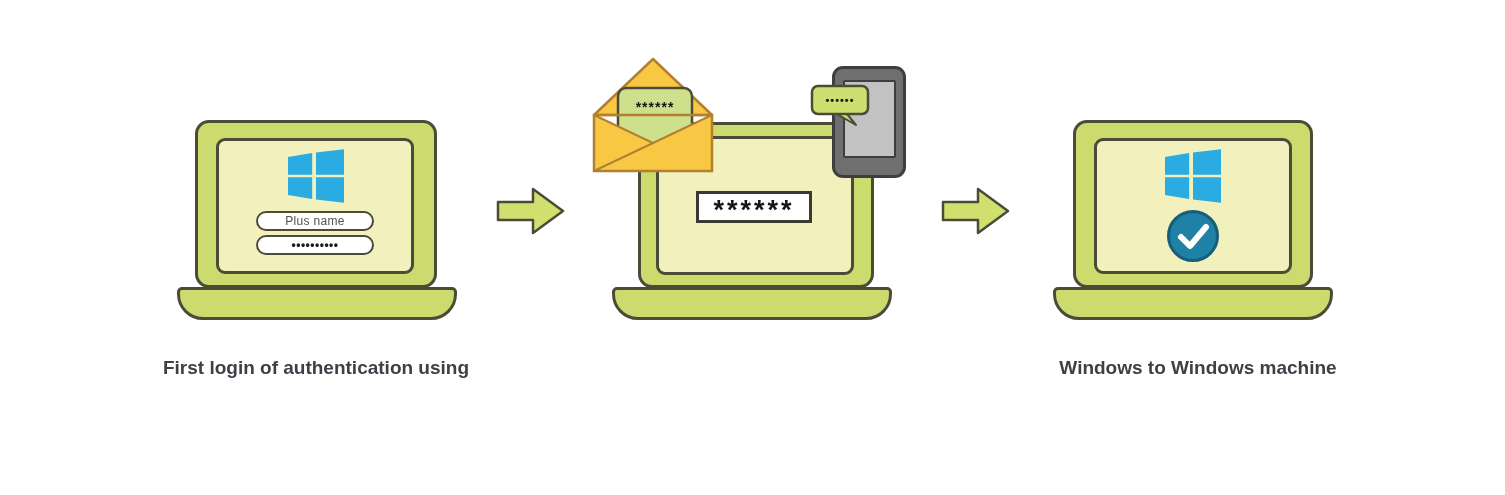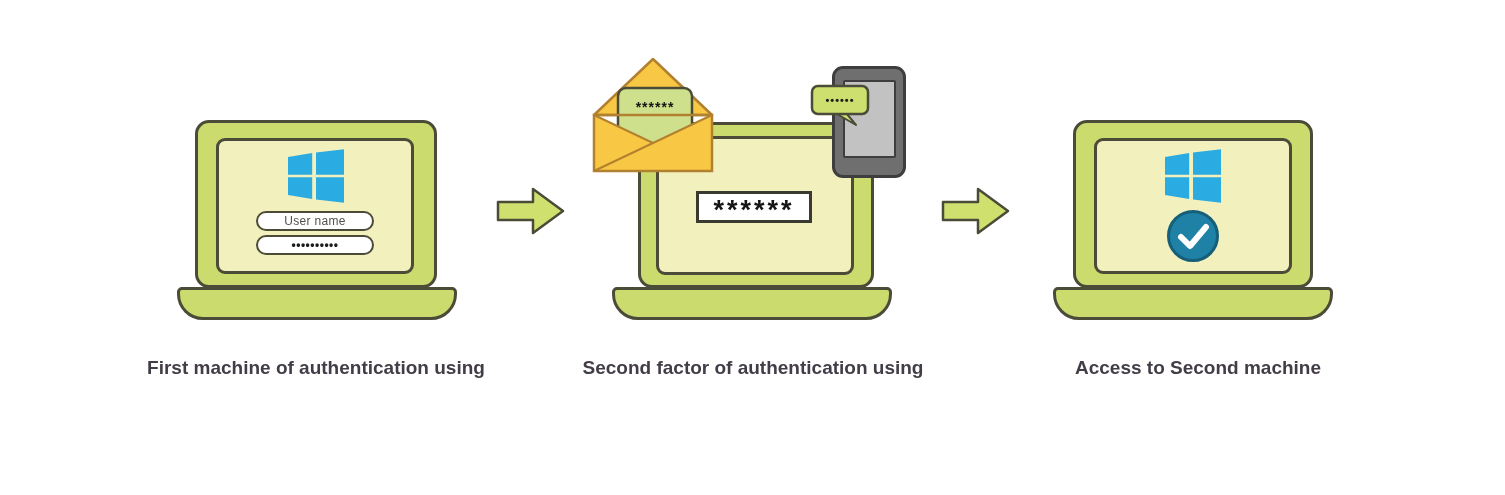--- a/index.html
+++ b/index.html
@@ -61,28 +61,28 @@
     <div class="laptop-base" style="left:177px;top:287px;width:280px;height:33px;"></div>
 
     <svg class="svg-abs" style="left:288px;top:149px;" width="56" height="54" viewBox="0 0 88 84">
       <polygon points="0,12 38,6 38,40 0,40" fill="#2aabe2"></polygon>
       <polygon points="44,5 88,0 88,40 44,40" fill="#2aabe2"></polygon>
       <polygon points="0,44 38,44 38,78 0,72" fill="#2aabe2"></polygon>
       <polygon points="44,44 88,44 88,84 44,79" fill="#2aabe2"></polygon>
     </svg>
 
     <div class="pill" style="left:256px;top:211px;width:118px;height:20px;">
-      <span class="pill-label">User name</span>
+      <span class="pill-label">Plus name</span>
     </div>
     <div class="pill" style="left:256px;top:235px;width:118px;height:20px;">
       <span class="pill-dots">••••••••••</span>
     </div>
 
     <div class="caption" style="left:101px;top:350px;">
-      <div>First machine of authentication using</div>
+      <div>First login of authentication using</div>
     </div>
   </div>
 
   <svg class="svg-abs" style="left:496px;top:186px;" width="70" height="50" viewBox="0 0 70 50">
     <polygon points="2,16 37,16 37,3 67,25 37,47 37,34 2,34" fill="#cfe06f" stroke="#4b4b38" stroke-width="2.5" stroke-linejoin="round"></polygon>
   </svg>
 
   <div>
     <div class="laptop-frame" style="left:638px;top:122px;width:236px;height:166px;"></div>
     <div class="laptop-screen" style="left:656px;top:136px;width:198px;height:139px;"></div>
@@ -104,21 +104,20 @@
     <div class="phone-body" style="left:832px;top:66px;width:74px;height:112px;"></div>
     <div class="phone-screen" style="left:843px;top:80px;width:53px;height:78px;"></div>
 
     <svg class="svg-abs" style="left:810px;top:84px;" width="62" height="44" viewBox="0 0 62 44">
       <polygon points="32,24 46,41 20,26" fill="#cde06f" stroke="#4b4b38" stroke-width="2" stroke-linejoin="round"></polygon>
       <rect x="2" y="2" width="56" height="28" rx="6" fill="#cde06f" stroke="#4b4b38" stroke-width="2.5"></rect>
       <text x="30" y="20" text-anchor="middle" font-size="11" font-weight="bold" fill="#1c1c1c" letter-spacing="1">••••••</text>
     </svg>
 
     <div class="caption" style="left:538px;top:350px;">
-      <div>Second factor of authentication using</div>
     </div>
   </div>
 
   <svg class="svg-abs" style="left:941px;top:186px;" width="70" height="50" viewBox="0 0 70 50">
     <polygon points="2,16 37,16 37,3 67,25 37,47 37,34 2,34" fill="#cfe06f" stroke="#4b4b38" stroke-width="2.5" stroke-linejoin="round"></polygon>
   </svg>
 
   <div>
     <div class="laptop-frame" style="left:1073px;top:120px;width:240px;height:168px;"></div>
     <div class="laptop-screen" style="left:1094px;top:138px;width:198px;height:136px;"></div>
@@ -130,18 +129,18 @@
       <polygon points="0,44 38,44 38,78 0,72" fill="#2aabe2"></polygon>
       <polygon points="44,44 88,44 88,84 44,79" fill="#2aabe2"></polygon>
     </svg>
 
     <svg class="svg-abs" style="left:1165px;top:208px;" width="56" height="56" viewBox="0 0 56 56">
       <circle cx="28" cy="28" r="24.5" fill="#1f81a5" stroke="#155f7a" stroke-width="3"></circle>
       <path d="M16,29 l9,9 l16,-19" fill="none" stroke="#ffffff" stroke-width="6" stroke-linecap="round" stroke-linejoin="round"></path>
     </svg>
 
     <div class="caption" style="left:983px;top:350px;">
-      <div>Access to Second machine</div>
+      <div>Windows to Windows machine</div>
       <div></div>
     </div>
   </div>
 
 </div>
 
 </body></html>

